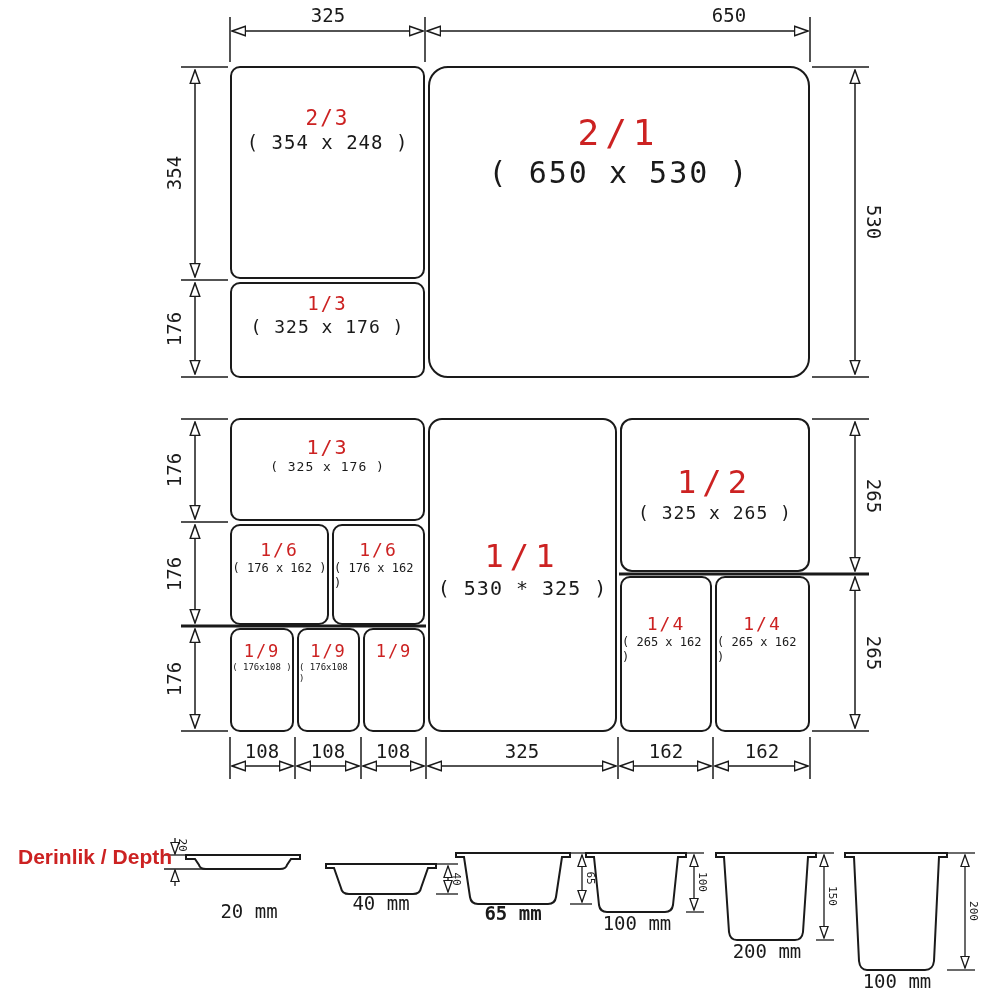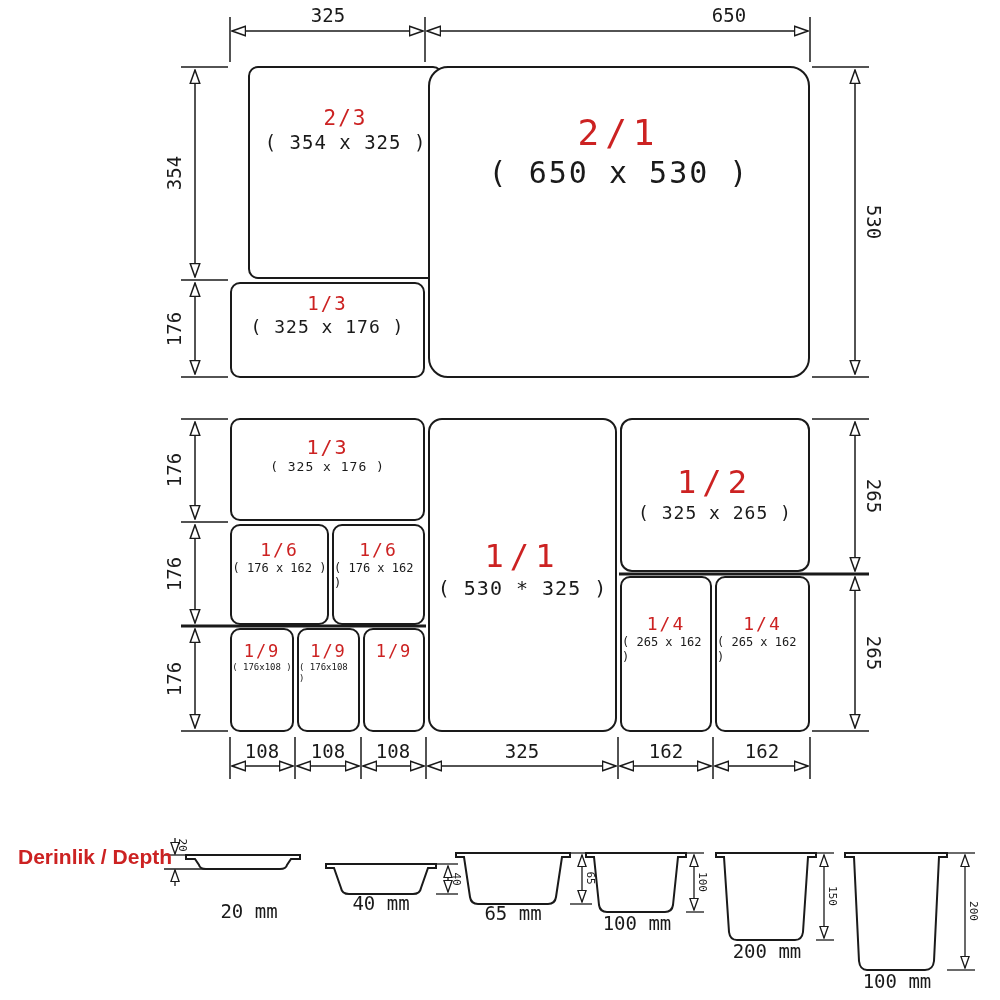--- a/index.html
+++ b/index.html
@@ -116,23 +116,23 @@
       <line x1="816" y1="853" x2="834" y2="853"></line>
       <line x1="816" y1="940" x2="834" y2="940"></line>
       <line x1="824" y1="855" x2="824" y2="938" marker-start="url(#arw)" marker-end="url(#arw)"></line>
 
       <line x1="947" y1="853" x2="975" y2="853"></line>
       <line x1="947" y1="970" x2="975" y2="970"></line>
       <line x1="965" y1="855" x2="965" y2="968" marker-start="url(#arw)" marker-end="url(#arw)"></line>
     </g>
   </svg>
 
-  <div class="pan" style="left:230px;top:66px;width:195px;height:213px;padding-top:38px;margin-left:18px;">
+  <div class="pan" style="left:230px;top:66px;width:195px;height:213px;padding-top:38px;">
     <div class="fraction" style="font-size:21px;">2/3</div>
-    <div class="size" style="font-size:19px;">( 354 x 325 )</div>
+    <div class="size" style="font-size:19px;">( 354 x 248 )</div>
   </div>
   <div class="pan" style="left:230px;top:282px;width:195px;height:96px;padding-top:9px;">
     <div class="fraction" style="font-size:19px;">1/3</div>
     <div class="size" style="font-size:18px;">( 325 x 176 )</div>
   </div>
   <div class="pan" style="left:428px;top:66px;width:382px;height:312px;padding-top:44px;border-radius:20px;">
     <div class="fraction" style="font-size:36px;letter-spacing:6px;">2/1</div>
     <div class="size" style="font-size:30px;letter-spacing:2px;">( 650 x 530 )</div>
   </div>
 
@@ -201,18 +201,18 @@
 
   <div class="lbl small rot90" style="left:182px;top:845px;">20</div>
   <div class="lbl small rot90" style="left:456px;top:879px;">40</div>
   <div class="lbl small rot90" style="left:590px;top:878px;">65</div>
   <div class="lbl small rot90" style="left:702px;top:882px;">100</div>
   <div class="lbl small rot90" style="left:832px;top:896px;">150</div>
   <div class="lbl small rot90" style="left:973px;top:911px;">200</div>
 
   <div class="lbl" style="left:249px;top:880px;margin-top:31px;">20 mm</div>
   <div class="lbl" style="left:381px;top:903px;">40 mm</div>
-  <div class="lbl" style="left:513px;top:913px;">65 mm</div>
+  <div class="lbl" style="left:513px;top:913px;font-weight:bold;">65 mm</div>
   <div class="lbl" style="left:637px;top:923px;">100 mm</div>
   <div class="lbl" style="left:767px;top:951px;">200 mm</div>
   <div class="lbl" style="left:897px;top:981px;">100 mm</div>
 
 </div>
 
 </body></html>

